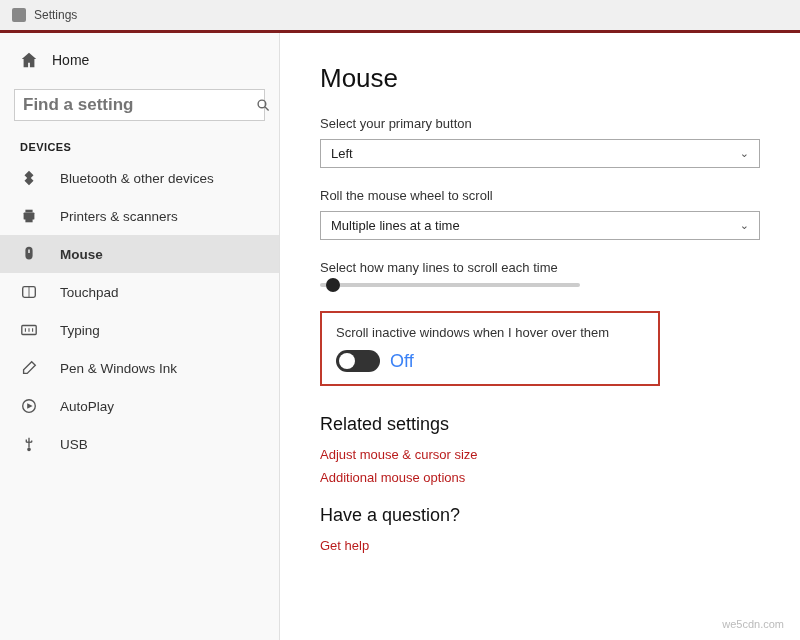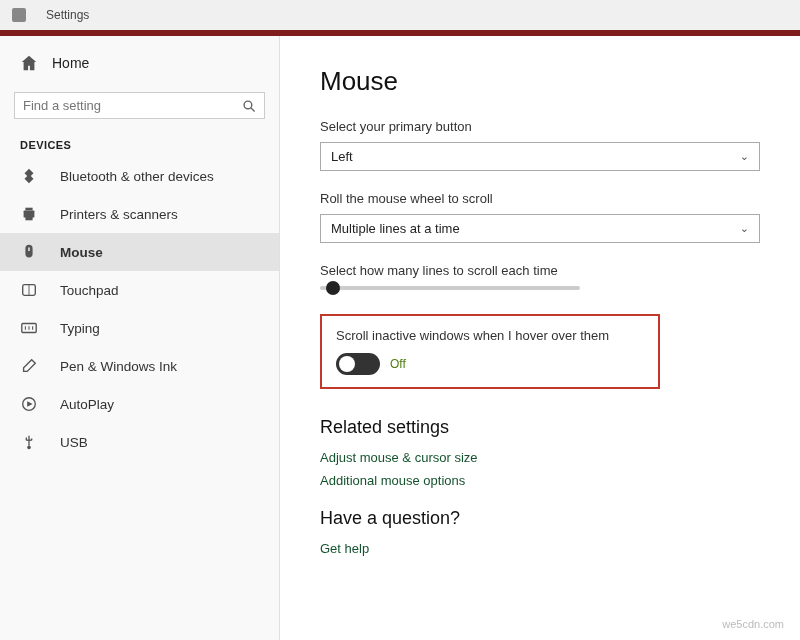--- a/index.html
+++ b/index.html
@@ -14,24 +14,24 @@
       display: flex;
       flex-direction: column;
     }
 
     
     .title-bar {
       background: #f0f0f0;
       padding: 8px 12px;
       font-size: 12px;
       color: #444;
-      border-bottom: 6px solid #7f1d1d;
-      display: flex;
-      align-items: center;
-      gap: 20px;
+      border-bottom: 3px solid #7f1d1d;
+      display: flex;
+      align-items: center;
+      gap: 8px;
     }
     .title-bar-icon {
       width: 14px; height: 14px;
       background: #888;
       border-radius: 2px;
     }
 
     
     .app-container {
       display: flex;
@@ -66,23 +66,24 @@
       align-items: center;
       border: 1px solid #ccc;
       background: #fff;
       padding: 5px 8px;
       gap: 6px;
     }
     .search-box input {
       border: none;
       outline: none;
       flex: 1;
-      font-size: 13px;
+      font-size: 17px;
       background: transparent;
       color: #737373;
+      font-weight: bold;
     }
     .search-icon-svg {
       width: 14px; height: 14px;
       fill: none;
       stroke: #666;
       stroke-width: 2;
       flex-shrink: 0;
     }
 
     .sidebar-section-label {
@@ -211,34 +212,34 @@
     .toggle-knob {
       width: 16px; height: 16px;
       background: #fff;
       border-radius: 50%;
       position: absolute;
       top: 3px;
       left: 3px;
       transition: left 0.2s;
     }
     .toggle-label {
-      font-size: 12px;
-      color: #4d7c0f;
+      font-size: 18px;
+      color: #3b82f6;
     }
 
     
     .section-heading {
       font-size: 18px;
       font-weight: 300;
       color: #111;
       margin-bottom: 12px;
     }
     .related-link {
       font-size: 13px;
-      color: #14532d;
+      color: #b91c1c;
       cursor: pointer;
       margin-bottom: 8px;
       display: block;
     }
 
     .watermark {
       font-size: 11px;
       color: #bbb;
       text-align: left;
       padding: 4px 8px;

